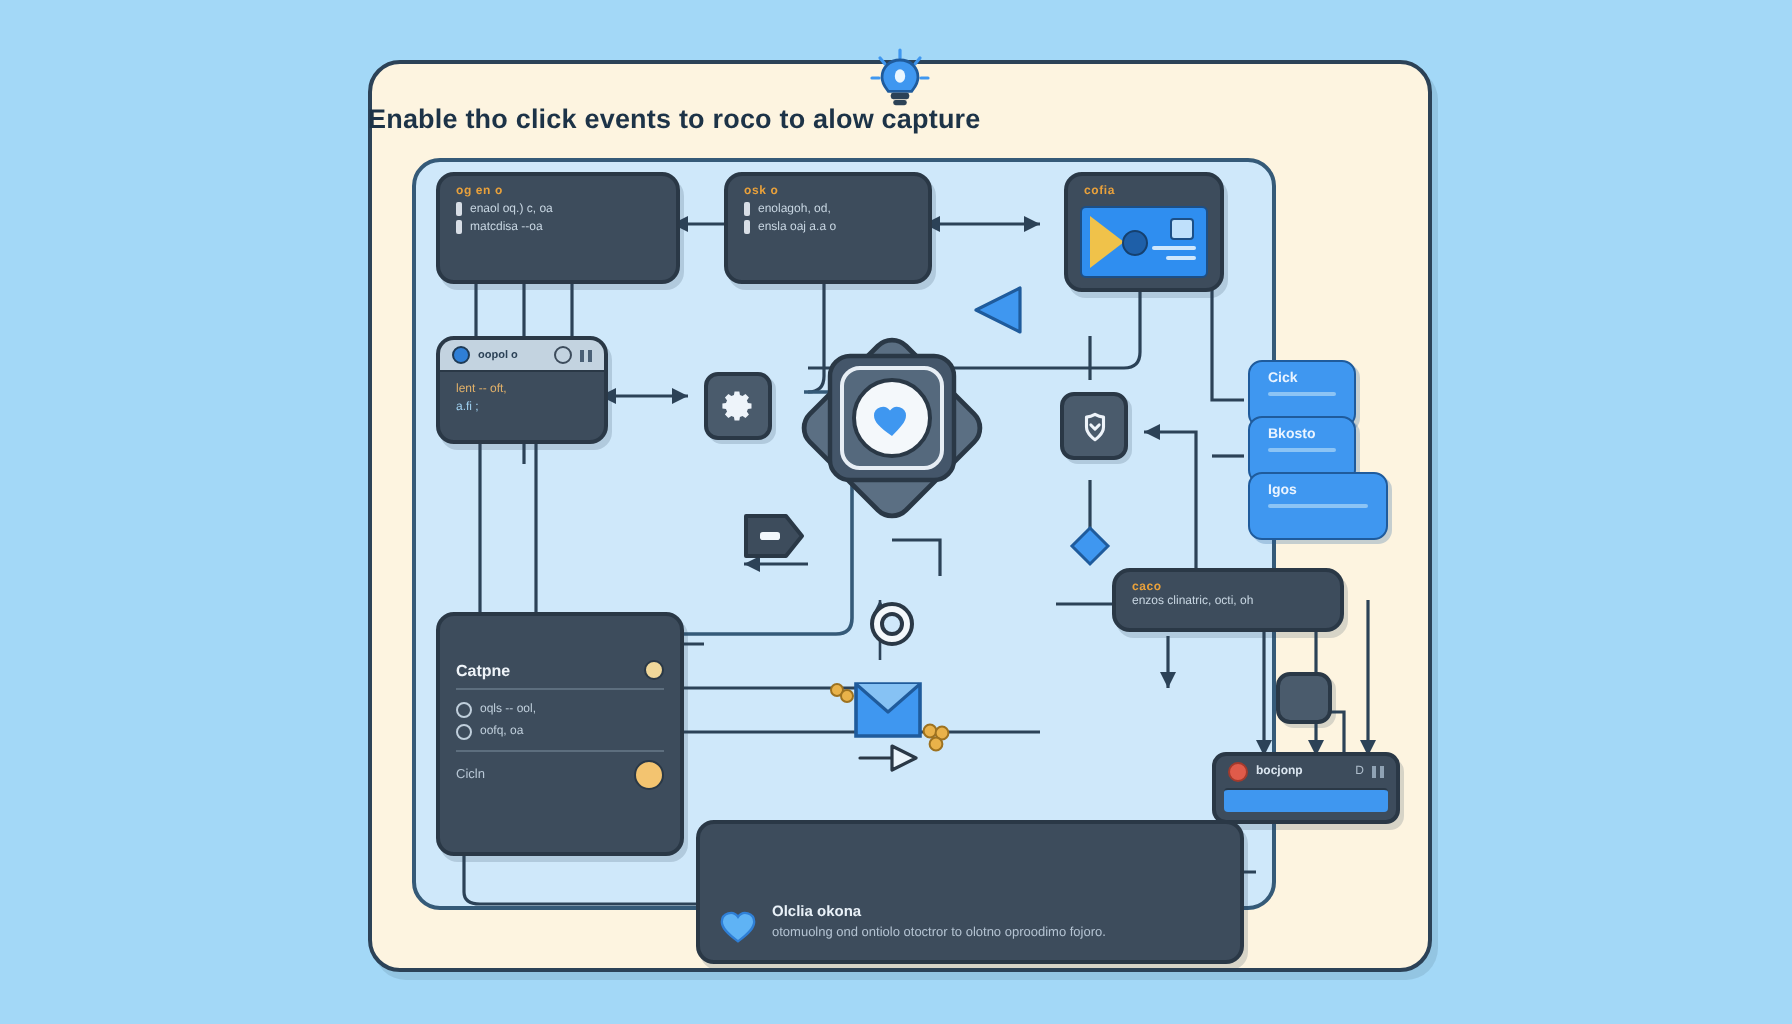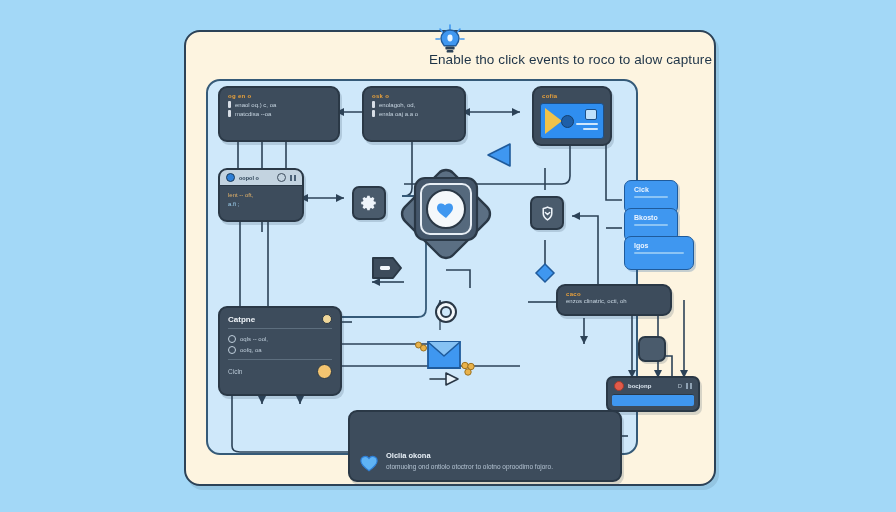--- a/index.html
+++ b/index.html
@@ -26,22 +26,22 @@
     border-radius:14px;
   }
 
   
   .bulb-wrap{position:absolute;left:432px;top:24px;width:36px;height:34px;}
   .bulb-wrap svg{display:block;}
 
   
   .title{
     position:absolute;left:184px;top:52px;width:528px;
-    text-align:right;
-    font-size:13.5px;font-weight:normal;color:#1d3347;
+    text-align:left;
+    font-size:13.5px;font-weight:bold;color:#1d3347;
     letter-spacing:.1px;
     filter:blur(.25px);
   }
 
   
   .card{
     position:absolute;
     background:#3d4c5c;
     border:2px solid #2a3846;
     border-radius:9px;
@@ -91,21 +91,21 @@
   }
   .media .sq{
     position:absolute;right:6px;top:5px;width:10px;height:9px;border-radius:2px;
     background:#bfe0fb;border:1px solid #1c4f87;
   }
   .media .bar{position:absolute;right:5px;height:2px;background:#cfe7fc;border-radius:1px;}
 
   
   .listcard{
     position:absolute;background:#3d4c5c;border:2px solid #2a3846;border-radius:9px;
-    box-shadow:2px 3px 0 rgba(44,66,87,.18);padding:6px 8px;
+    box-shadow:2px 3px 0 rgba(44,66,87,.18);padding:22px 8px;
   }
   .lc-head{display:flex;align-items:center;justify-content:space-between;}
   .lc-title{font-size:8px;font-weight:bold;color:#eef3f8;filter:blur(.3px);}
   .lc-dot{width:8px;height:8px;border-radius:50%;background:#f0d79a;border:1px solid #2a3846;}
   .lc-rule{height:1px;background:#5d6e7e;margin:4px 0 4px 0;}
   .lc-row{display:flex;align-items:center;gap:4px;font-size:6px;color:#c0cfdc;padding:1.5px 0;filter:blur(.3px);}
   .lc-ring{width:6px;height:6px;border-radius:50%;border:1.2px solid #c0cfdc;flex:0 0 auto;}
   .lc-foot{display:flex;align-items:center;justify-content:space-between;margin-top:2px;}
   .lc-foot-txt{font-size:6.5px;color:#b9c8d6;filter:blur(.3px);}
   .lc-bigdot{width:13px;height:13px;border-radius:50%;background:#f3c470;border:1.5px solid #2a3846;}

